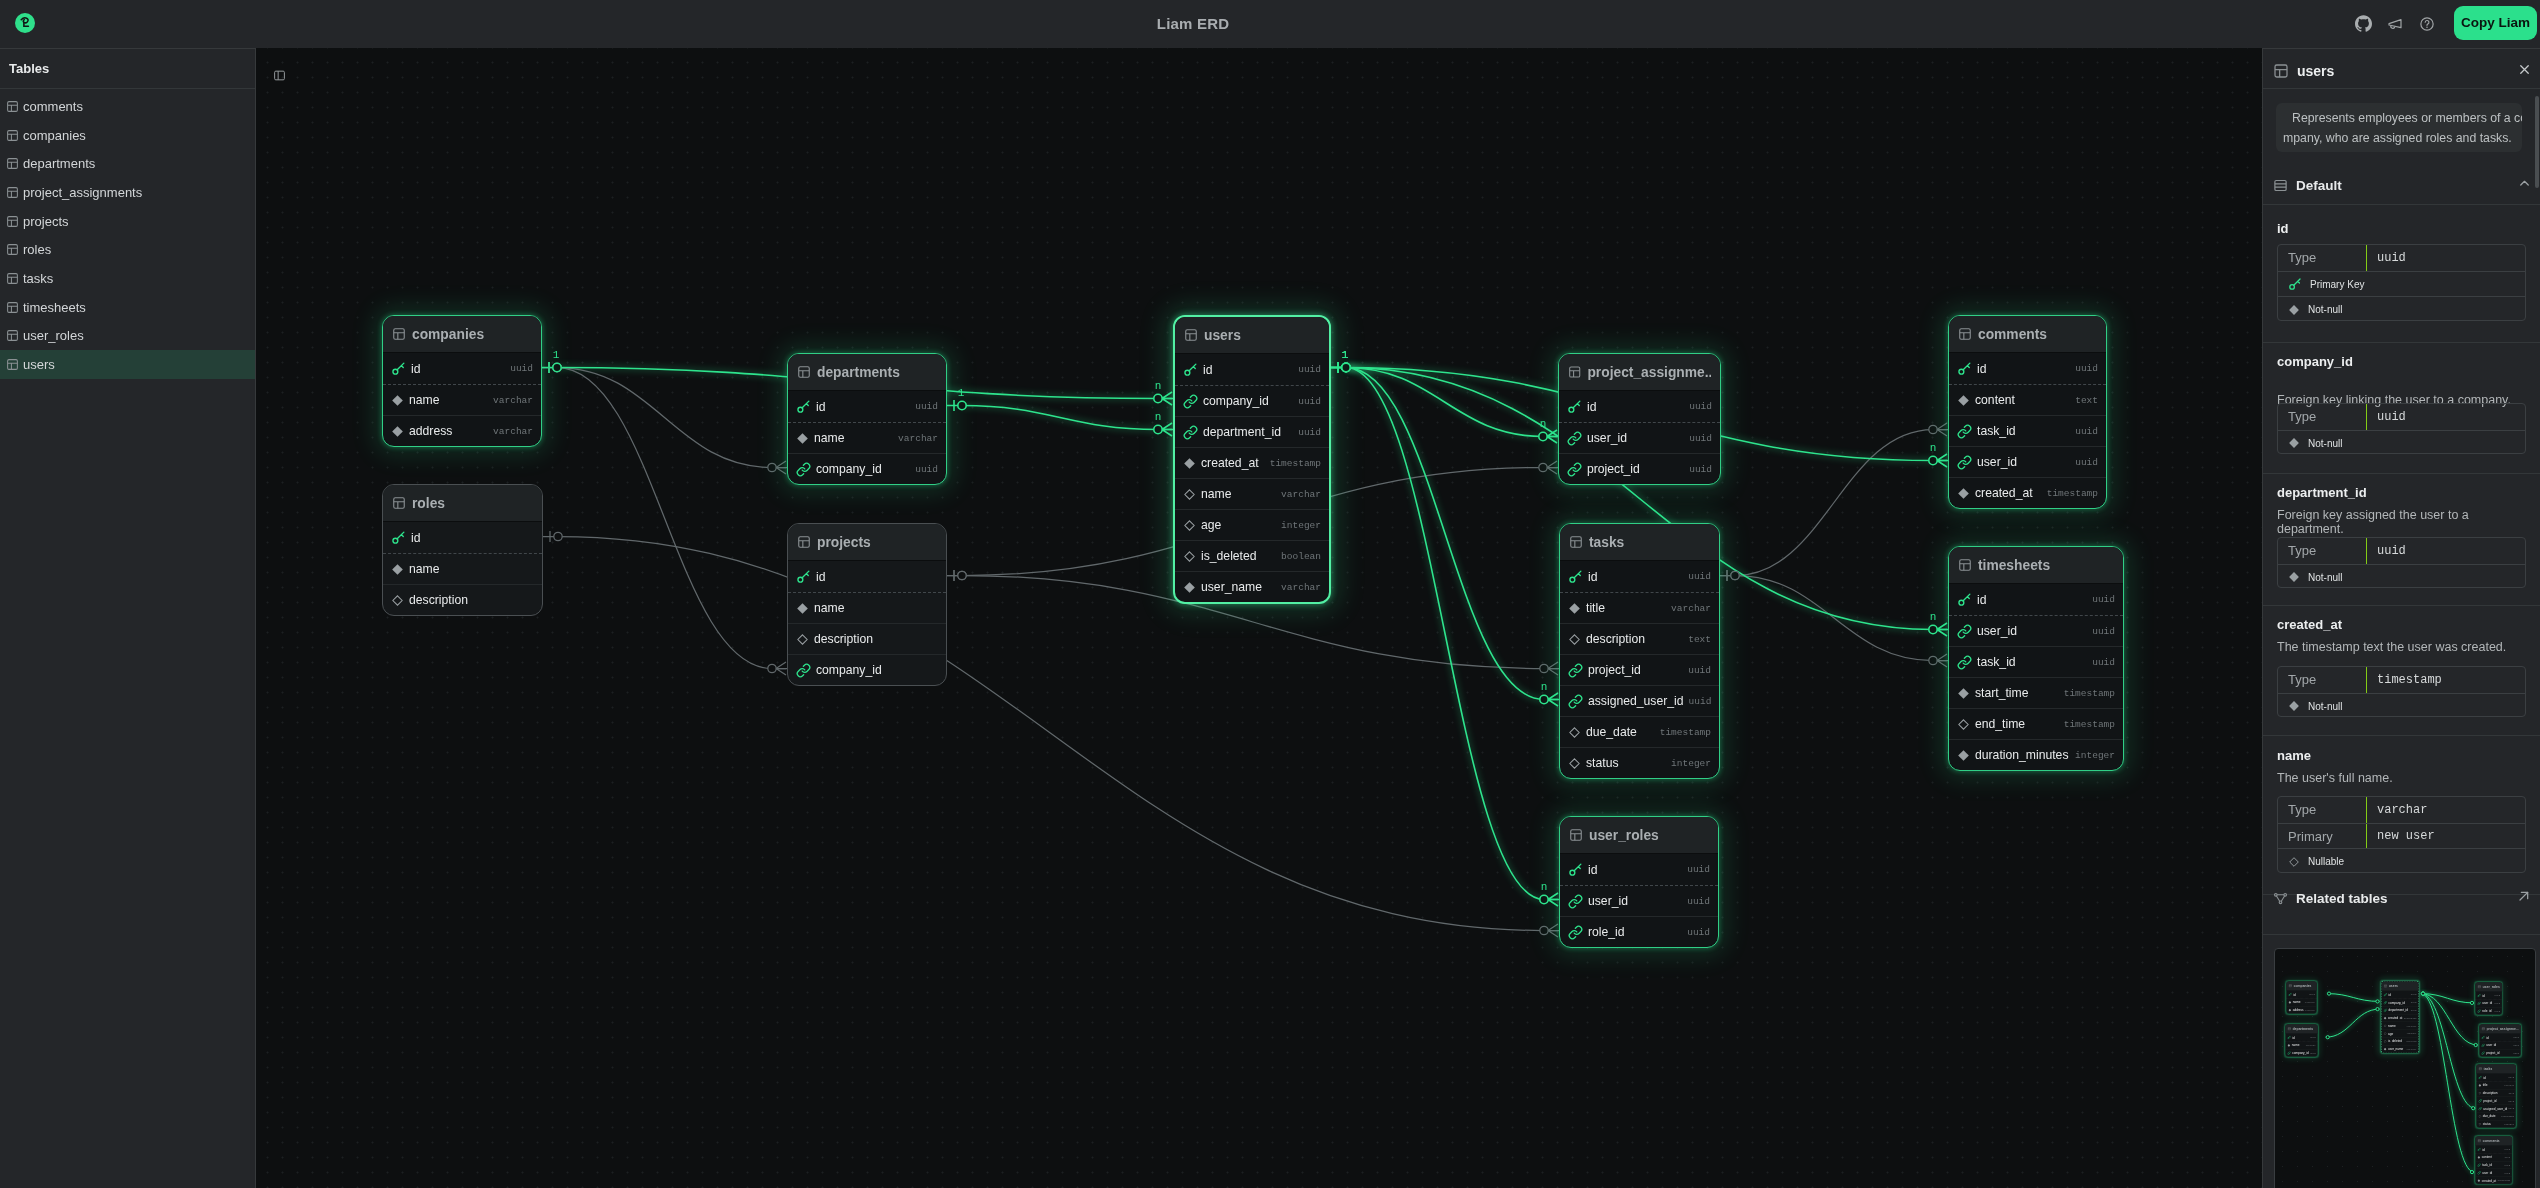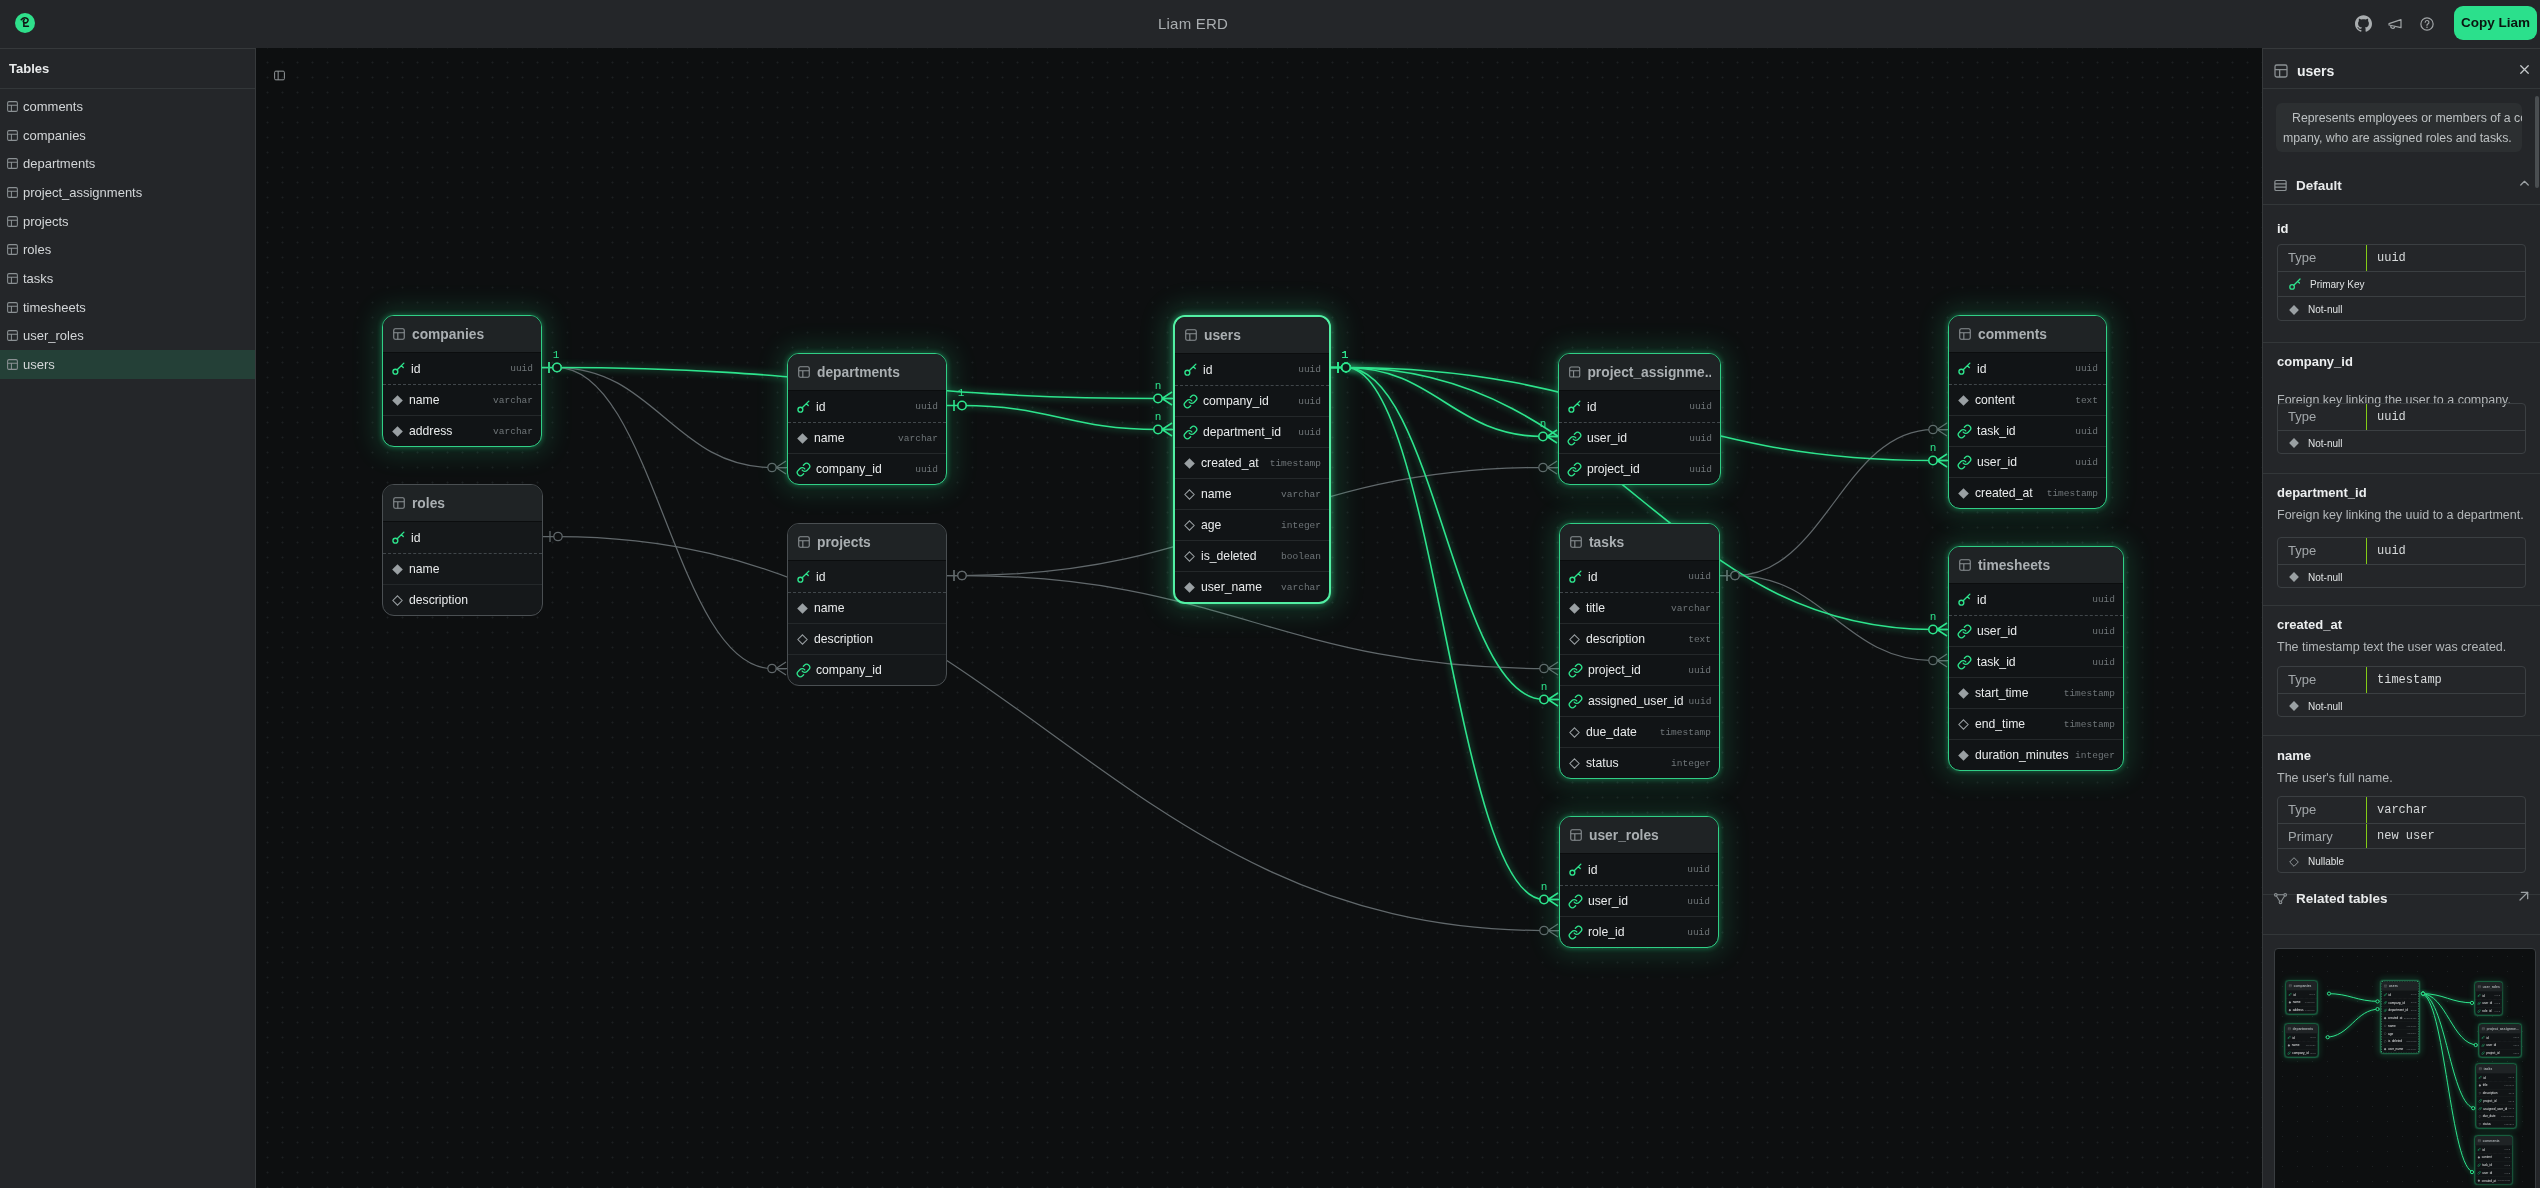--- a/index.html
+++ b/index.html
@@ -1,19 +1,19 @@
 <!DOCTYPE html>
 <html><head><meta charset="utf-8"><style>
 * { margin:0; padding:0; box-sizing:border-box; }
 html,body { width:2540px; height:1188px; overflow:hidden; background:#0d0f10;
   font-family:"Liberation Sans", sans-serif; }
 .topbar { position:absolute; left:0; top:0; width:2540px; height:48px; background:#242629; z-index:30; }
 .logo { position:absolute; left:15px; top:13px; }
 .apptitle { position:absolute; left:0; top:0; width:2386px; height:64px; line-height:48px; text-align:center;
-  color:#a9adb0; font-size:15px; font-weight:400; letter-spacing:.2px;}
+  color:#a9adb0; font-size:15px; font-weight:700; letter-spacing:.2px;}
 .tbicon { position:absolute; }
 .copybtn { position:absolute; right:3px; top:6px; width:83px; height:34px; background:#2be08c; border-radius:9px;
   color:#0b1510; font-size:13.5px; font-weight:700; text-align:center; line-height:34px; }
 
 .lsb { position:absolute; left:0; top:48px; width:256px; height:1140px; background:#242629;
   border-top:1px solid #36393b; border-right:1px solid #36393b; z-index:25;}
 .lsb-title { height:40px; line-height:40px; padding-left:9px; color:#e8eaeb; font-size:13px; font-weight:700;
   border-bottom:1px solid #333739; }
 .lsb-items { padding-top:3px; }
 .lsb-item { height:28.7px; display:flex; align-items:center; gap:4px; padding-left:6px; color:#d3d6d8; font-size:13px; }
@@ -757,21 +757,21 @@
       </div>
       <div class="dtr flag">
         <svg width="12" height="12" viewBox="0 0 24 24" fill="none">
           <path d="M12 2.2 21.8 12 12 21.8 2.2 12Z" fill="#9aa0a3"></path>
         </svg>
         <span>Not-null</span>
       </div>
     </div>
     <div class="rdiv" style="top:424px"></div>
     <div class="dlabel" style="top:436px">department_id</div>
-    <div class="ddesc" style="top:459px">Foreign key linking the uuid to a department.</div>
+    <div class="ddesc" style="top:459px">Foreign key assigned the user to a department.</div>
     <div class="dtbl" style="top:488px;height:51px;">
       <div class="dtr">
         <div class="dtl">Type</div>
         <div class="dtv">uuid</div>
       </div>
       <div class="dtr flag">
         <svg width="12" height="12" viewBox="0 0 24 24" fill="none">
           <path d="M12 2.2 21.8 12 12 21.8 2.2 12Z" fill="#9aa0a3"></path>
         </svg>
         <span>Not-null</span>

